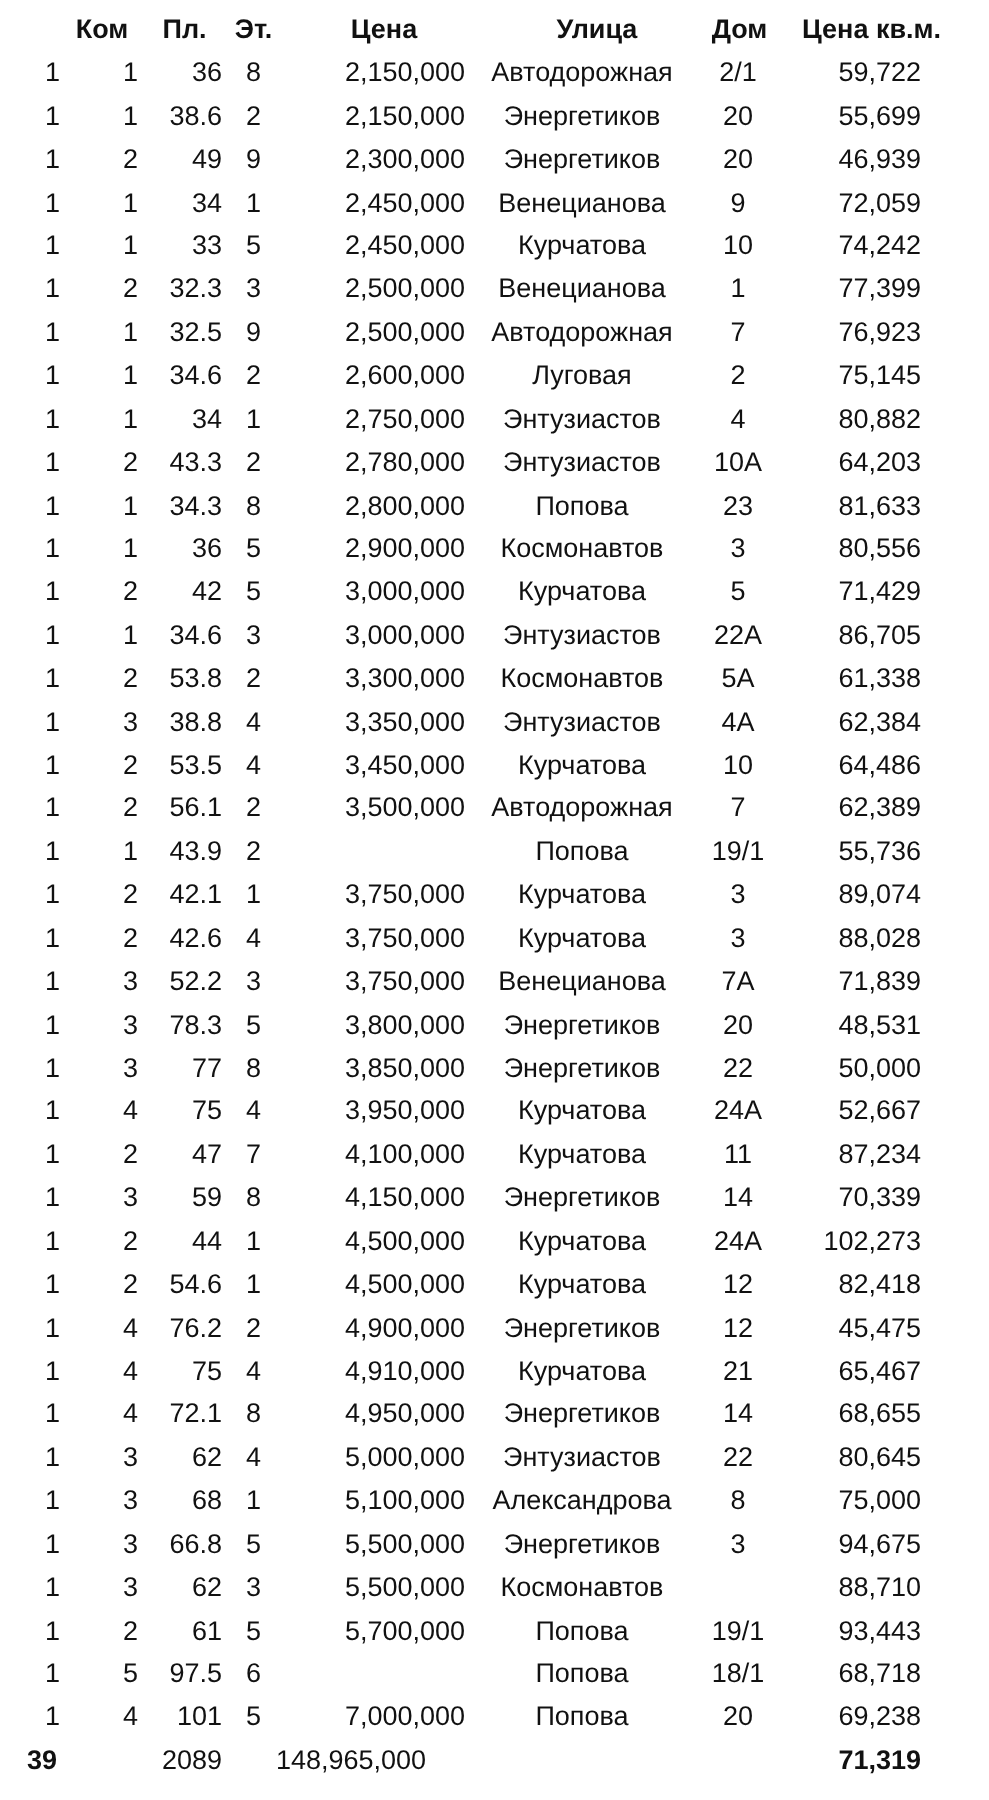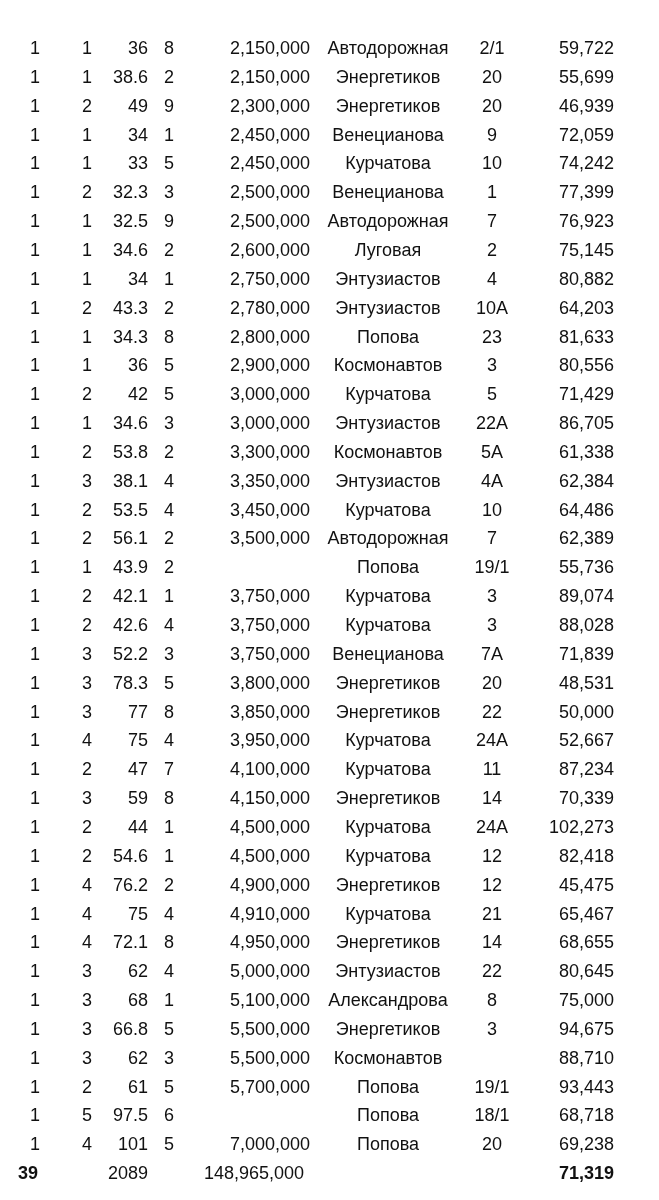--- a/index.html
+++ b/index.html
@@ -48,27 +48,37 @@
     .hdr .cell { font-weight: bold; }
     .hdr .c-rooms { left: 40px; width: 56px; text-align: center; }
     .hdr .c-area  { left: 98px; width: 50px; text-align: center; }
     .hdr .c-price { left: 196px; width: 120px; text-align: center; }
     .hdr .c-street{ left: 330px; width: 136px; text-align: center; }
     .hdr .c-house { left: 466px; width: 54px; text-align: center; }
     .hdr .c-ppm   { left: 522px; width: 118px; text-align: center; }
 
     .tot .c-n { left: 0px; width: 38px; text-align: right; }
     .tot .c-area { left: 92px; width: 56px; }
-    .tot .c-price { left: 184px; width: 120px; }
+    .tot .c-price { left: 174px; width: 120px; text-align: center; }
   </style>
 </head>
 <body>
 
 <div class="sheet">
 
+  <div class="row hdr" style="top:5px;">
+    <div class="cell c-n"></div>
+    <div class="cell c-rooms">Ком</div>
+    <div class="cell c-area">Пл.</div>
+    <div class="cell c-floor">Эт.</div>
+    <div class="cell c-price">Цена</div>
+    <div class="cell c-street">Улица</div>
+    <div class="cell c-house">Дом</div>
+    <div class="cell c-ppm">Цена кв.м.</div>
+  </div>
 
   <div id="rows-container">
       <div class="row" style="top: 34px;">
         <div class="cell c-n">1</div>
         <div class="cell c-rooms">1</div>
         <div class="cell c-area">36</div>
         <div class="cell c-floor">8</div>
         <div class="cell c-price">2,150,000</div>
         <div class="cell c-street">Автодорожная</div>
         <div class="cell c-house">2/1</div>
@@ -210,21 +220,21 @@
         <div class="cell c-area">53.8</div>
         <div class="cell c-floor">2</div>
         <div class="cell c-price">3,300,000</div>
         <div class="cell c-street">Космонавтов</div>
         <div class="cell c-house">5А</div>
         <div class="cell c-ppm">61,338</div>
       </div>
       <div class="row" style="top: 466.75px;">
         <div class="cell c-n">1</div>
         <div class="cell c-rooms">3</div>
-        <div class="cell c-area">38.1</div>
+        <div class="cell c-area">38.8</div>
         <div class="cell c-floor">4</div>
         <div class="cell c-price">3,350,000</div>
         <div class="cell c-street">Энтузиастов</div>
         <div class="cell c-house">4А</div>
         <div class="cell c-ppm">62,384</div>
       </div>
       <div class="row" style="top: 495.6px;">
         <div class="cell c-n">1</div>
         <div class="cell c-rooms">2</div>
         <div class="cell c-area">53.5</div>

